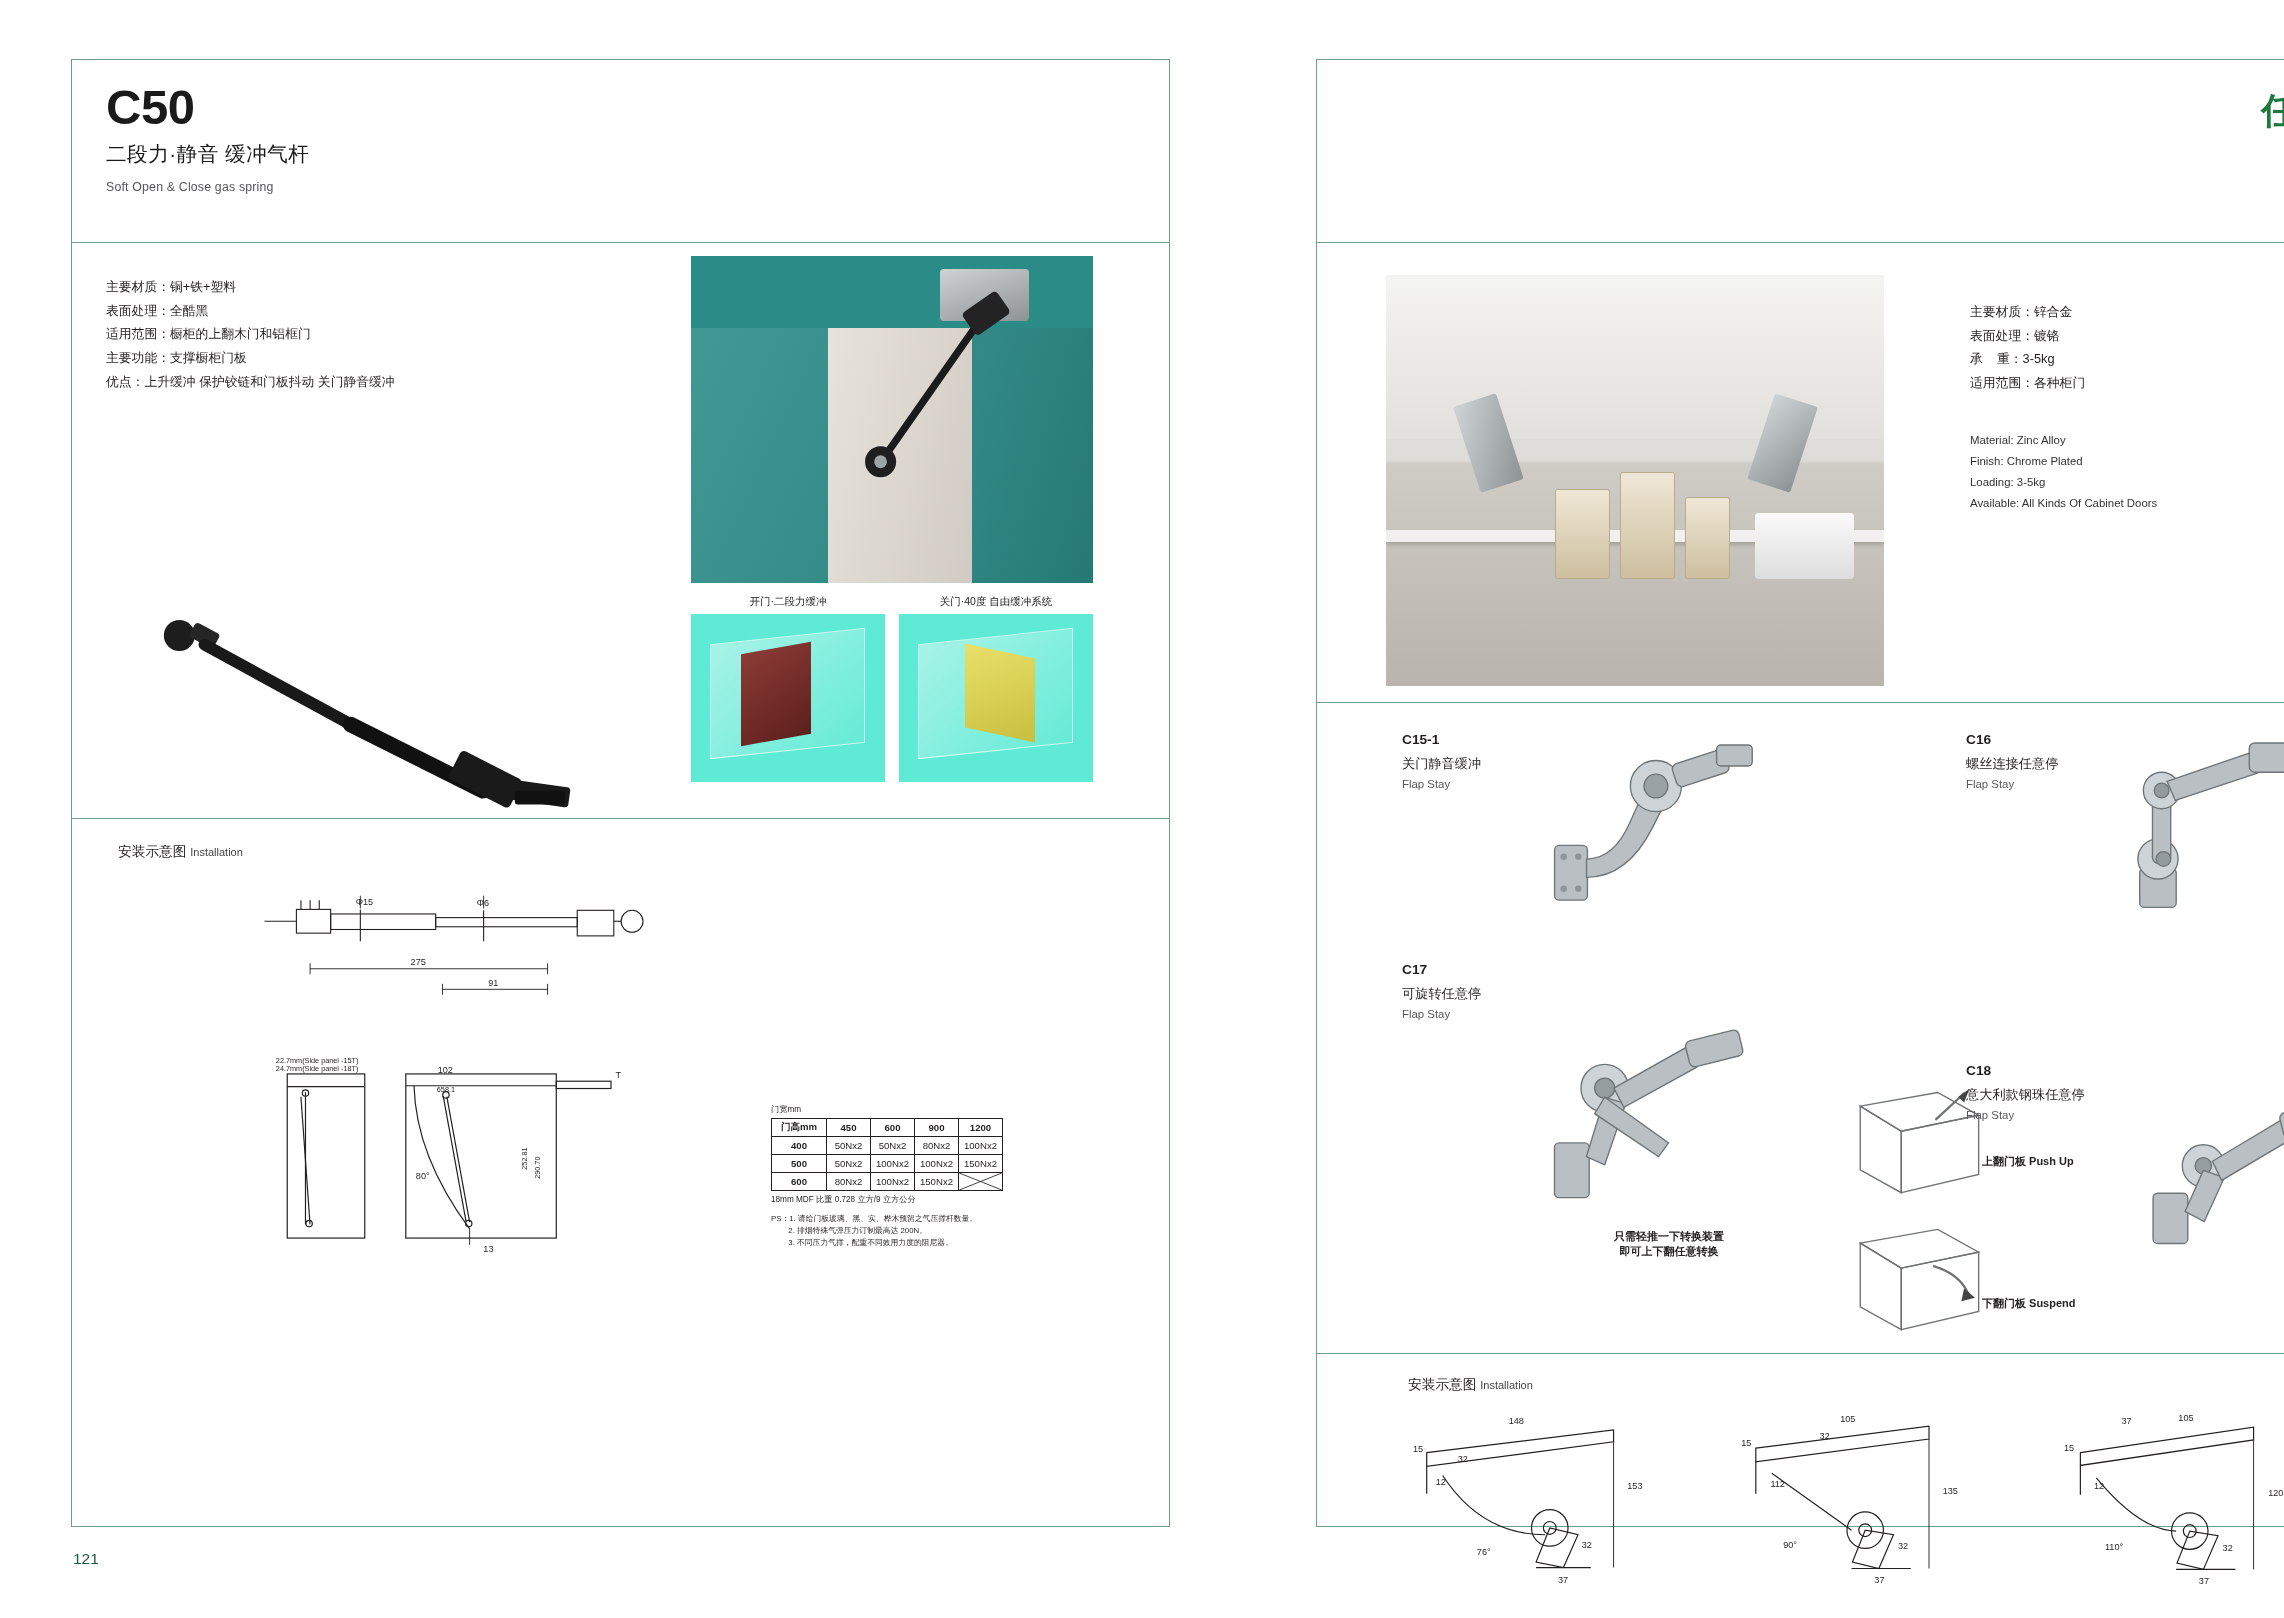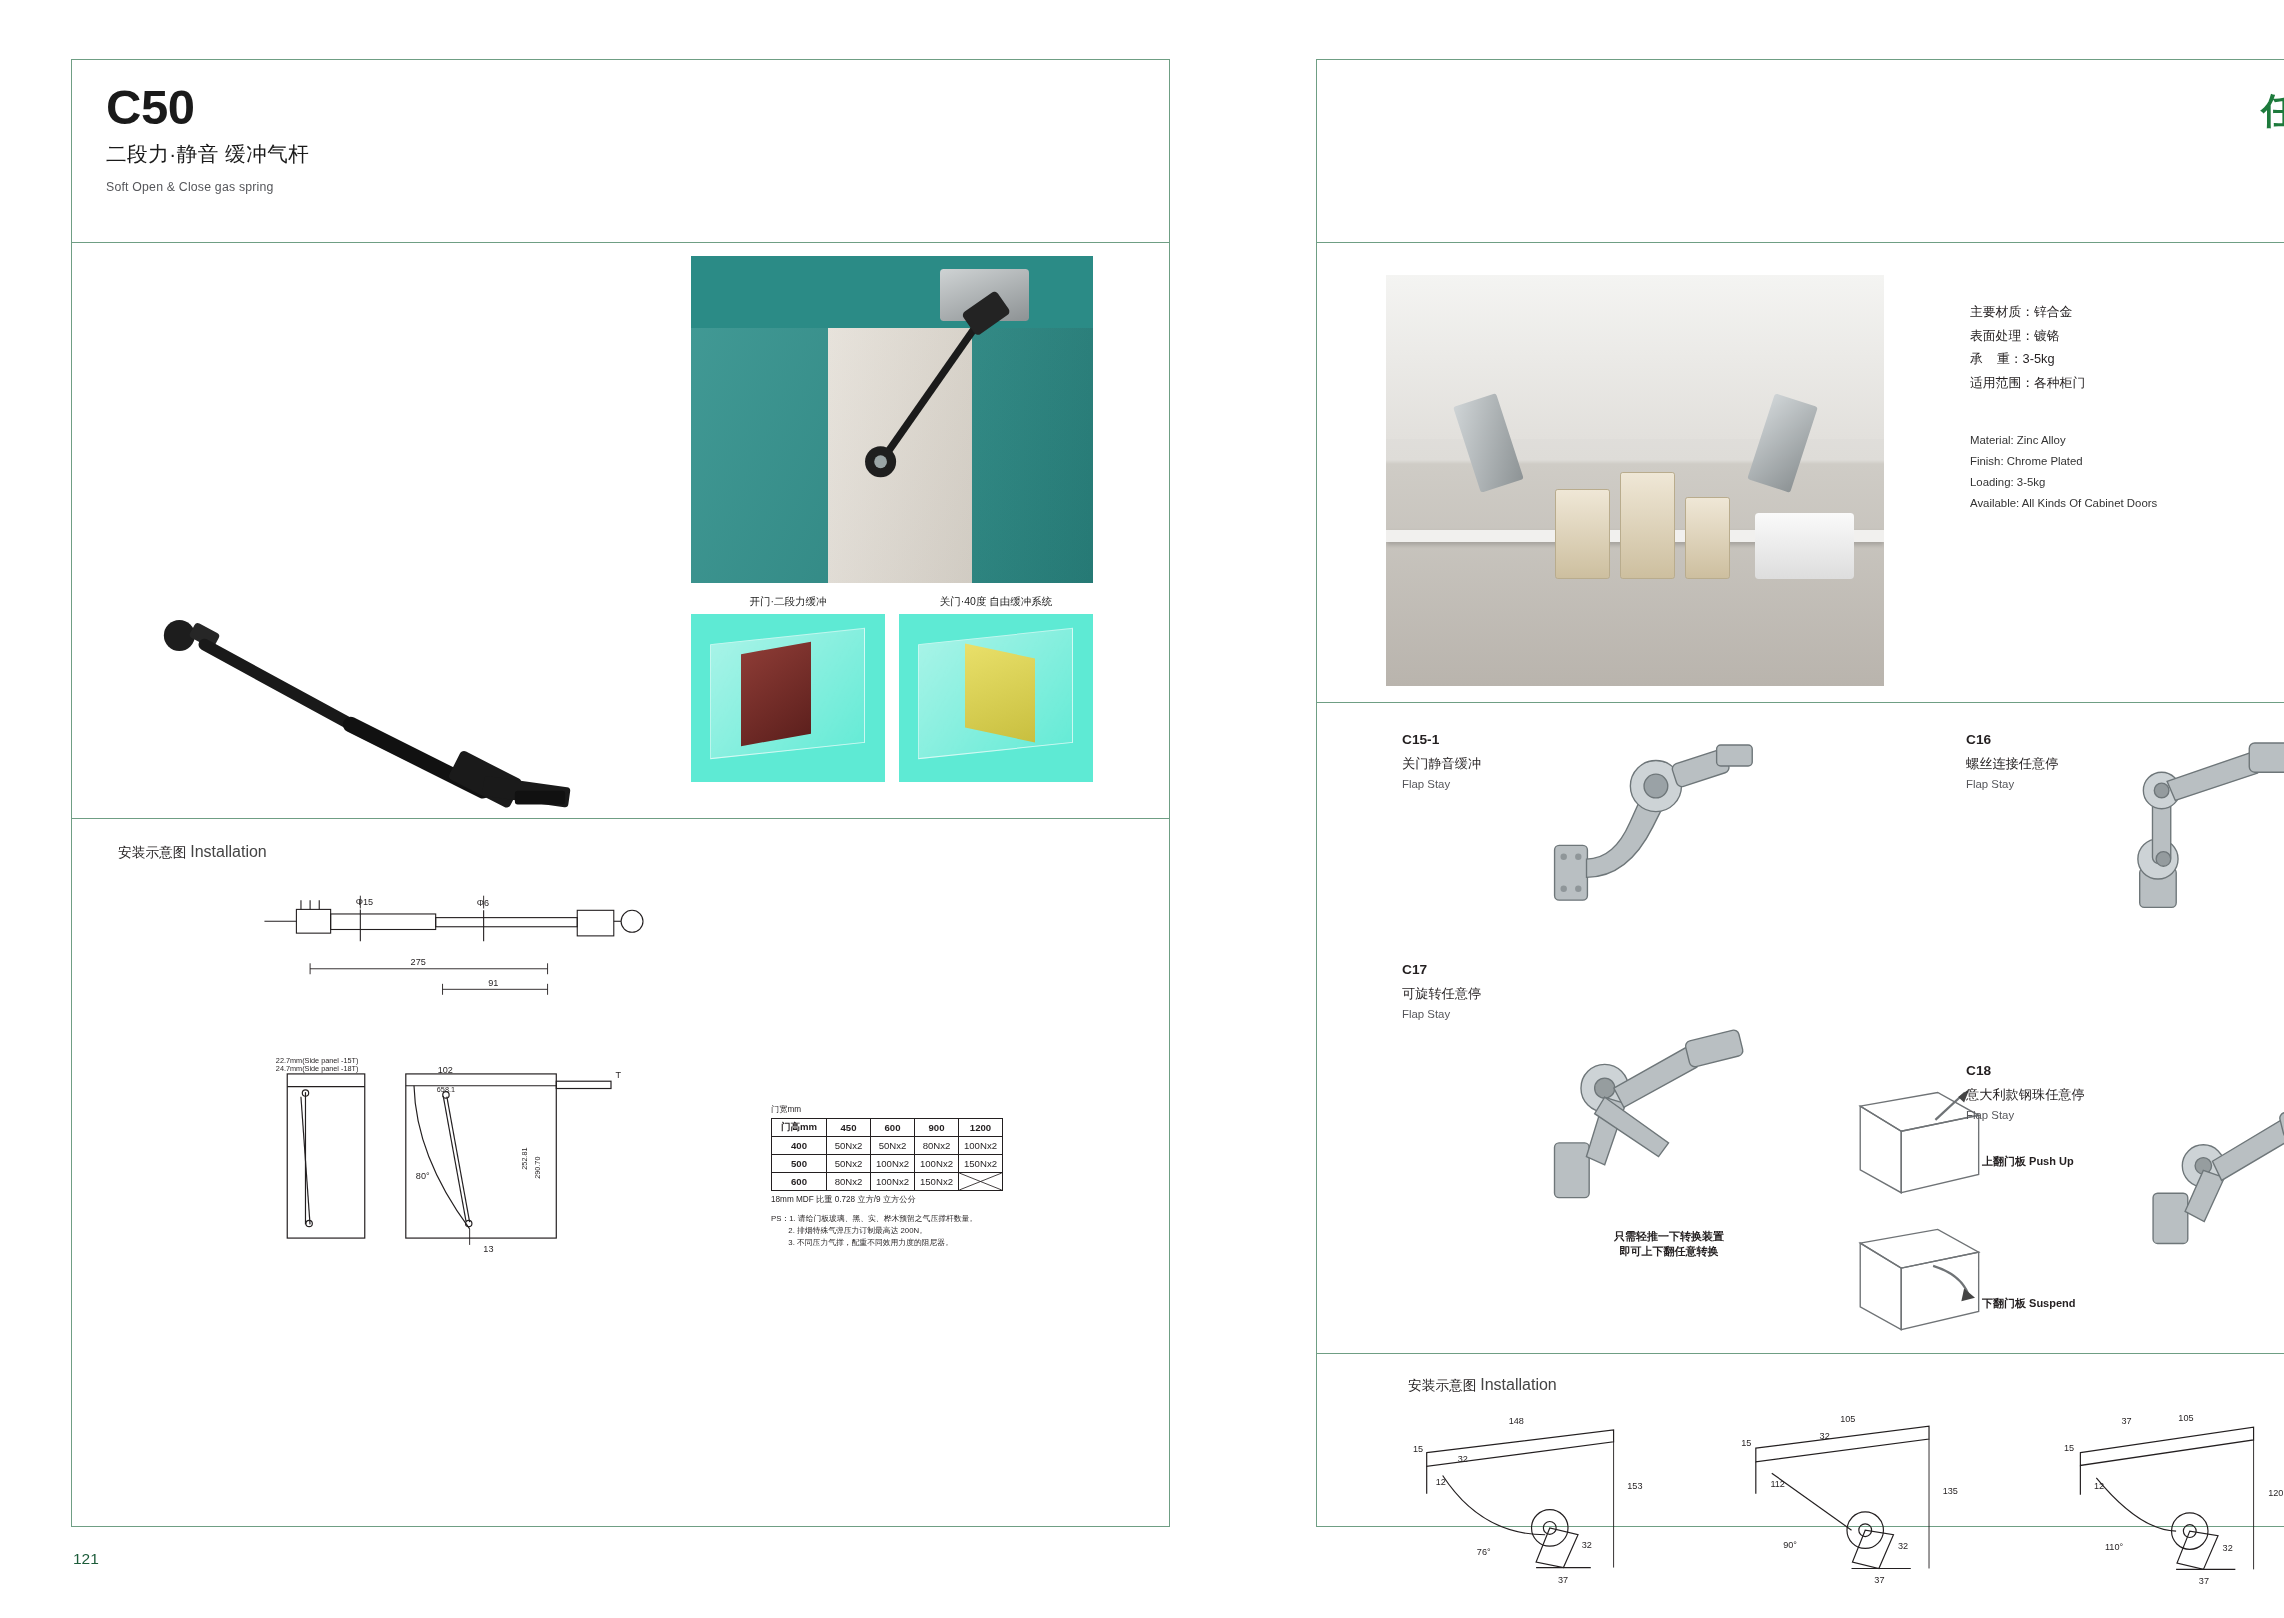--- a/index.html
+++ b/index.html
@@ -35,21 +35,21 @@
   .hdr-right .cn-big { font-size:36px; font-weight:bold; color:#1d7a3c; letter-spacing:0.9px; }
   .hdr-right .cn-sub { font-size:18px; color:#1d7a3c; margin-top:6.4px; letter-spacing:0.9px;}
   .hdr-right .en-sub { font-size:12.3px; color:#55565a; margin-top:9px;}
 
   
   .specs { position:absolute; font-size:12.8px; line-height:1.85; color:#231f20; white-space:pre; }
   .specs-en { position:absolute; font-size:11.4px; line-height:1.85; color:#333; white-space:pre;}
   .divider { position:absolute; left:0; right:0; height:1.4px; background:#6f9e84; }
 
   .section-title { font-size:13.7px; color:#231f20; }
-  .section-title .en { font-size:16px; color:#444; }
+  .section-title .en { font-size:11px; color:#444; }
 
   
   .photo {
     position:absolute; overflow:hidden; background:#d8d8d8;
   }
   .ph-main-left {
     background:
       linear-gradient(115deg, rgba(255,255,255,0.10) 0%, rgba(0,0,0,0.12) 100%),
       linear-gradient(90deg,#2d8f8a 0%, #2d8f8a 34%, #efeae2 34%, #e6e0d6 70%, #2d8f8a 70%, #2b8a85 100%);
   }
@@ -129,20 +129,25 @@
     <div class="page-inner">
 
       <div class="hdr">
         <div class="hdr-left">
           <div class="code">C50</div>
           <div class="cn-title">二段力·静音 缓冲气杆</div>
           <div class="en-title">Soft Open &amp; Close gas spring</div>
         </div>
       </div>
 
+      <div class="specs" style="left:34px; top:215px;">主要材质：铜+铁+塑料
+表面处理：全酷黑
+适用范围：橱柜的上翻木门和铝框门
+主要功能：支撑橱柜门板
+优点：上升缓冲 保护铰链和门板抖动 关门静音缓冲</div>
 
       <div class="photo ph-main-left" style="left:619px; top:196px; width:402px; height:327px;">
         <div class="cab-top"></div>
         <div class="hinge"></div>
         <svg width="100%" height="100%" viewBox="0 0 880 715" style="position:absolute;left:0;top:0;">
           <g stroke="#1b1b1b" stroke-width="16" fill="none">
             <line x1="640" y1="130" x2="430" y2="430"></line>
           </g>
           <rect x="600" y="95" width="92" height="60" rx="10" fill="#232323" transform="rotate(-35 646 125)"></rect>
           <circle cx="415" cy="450" r="34" fill="#1f1f1f"></circle>

